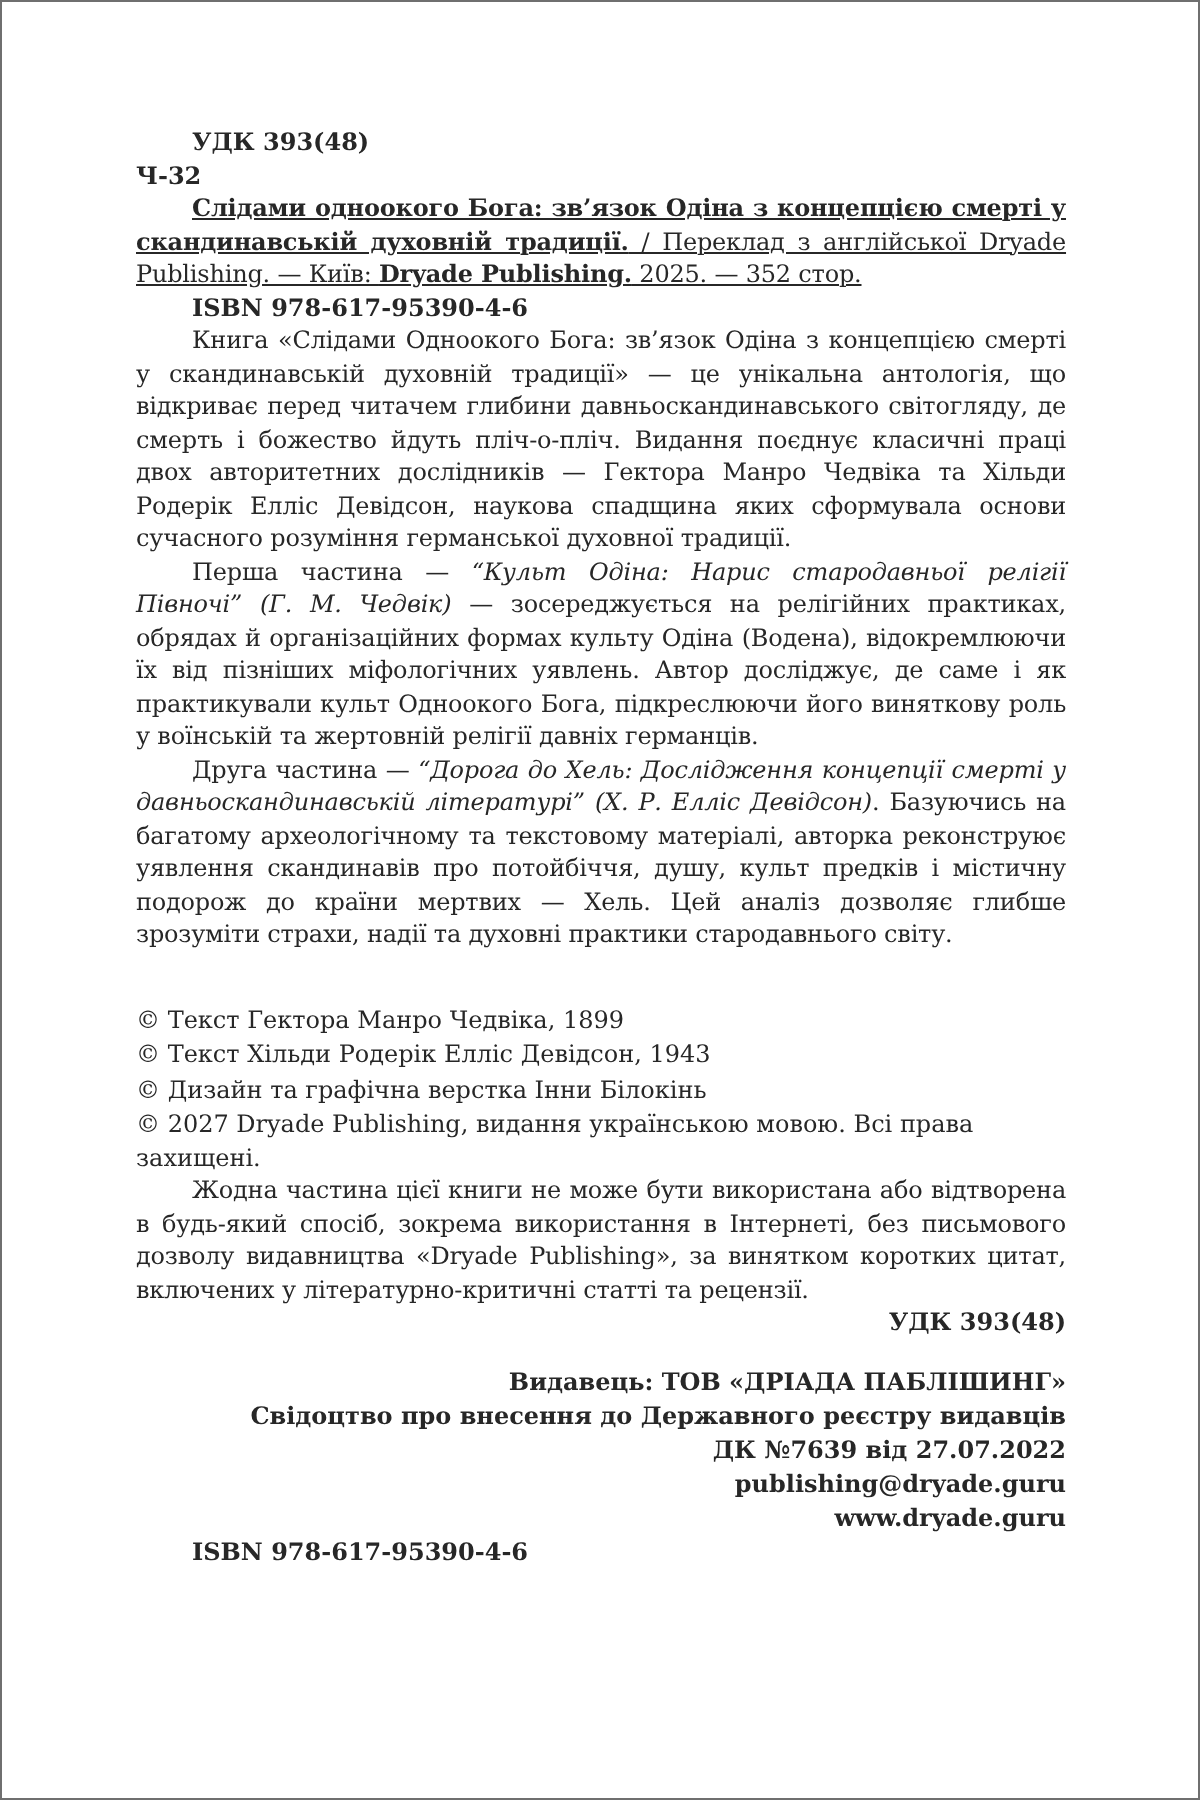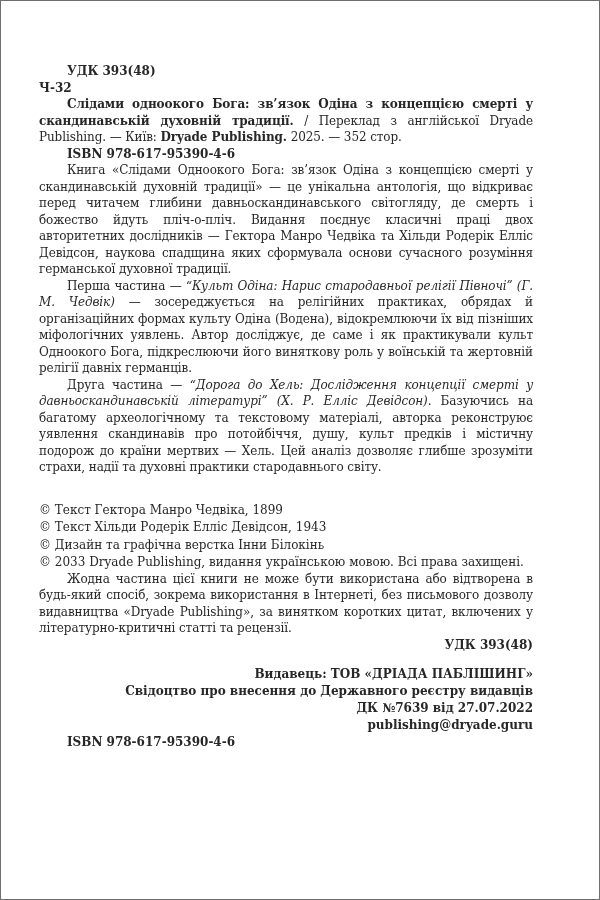--- a/index.html
+++ b/index.html
@@ -7,42 +7,42 @@
     padding: 0;
     background: #ffffff;
   }
   .page {
     position: relative;
     width: 600px;
     height: 900px;
     box-sizing: border-box;
     background: #ffffff;
     border: 1px solid #6f6f6f;
-    padding: 62px 66px 0 38px;
+    padding: 62px 66px 0 67px;
     font-family: "DejaVu Serif", "Liberation Serif", serif;
     font-size: 12px;
     line-height: 16.5px;
     color: #272727;
     overflow: hidden;
   }
   .page p {
     margin: 0;
   }
   .b { font-weight: bold; }
   .i { font-style: italic; }
   .indent { text-indent: 28px; }
   .just {
     text-align: justify;
     letter-spacing: -0.1px;
   }
   .right { text-align: right; }
 
   .udc-top        { margin-top: 0; }
   .author-sign    { margin-top: 0; }
-  .bib            { margin-top: 5px; }
+  .bib            { margin-top: 5px; text-decoration: underline; }
   .isbn-top       { margin-top: 12px; }
   .annotation     { margin-top: 17px; }
   .part           { margin-top: 12px; }
   .copyright-list { margin-top: 26px; line-height: 17.5px; }
   .rights-line    { margin-top: 13px; }
   .repro-notice   { margin-top: 16px; }
   .udc-bottom     { margin-top: 15px; }
   .publisher-block{ margin-top: 13px; line-height: 17px; font-weight: bold; }
   .isbn-bottom    { margin-top: 2px; }
 </style>
@@ -64,28 +64,29 @@
   <p class="part just indent"><span>Перша частина — </span><span class="i">“Культ Одіна: Нарис стародавньої релігії Півночі” (Г. М. Чедвік)</span><span> — зосереджується на релігійних практиках, обрядах й організаційних формах культу Одіна (Водена), відокремлюючи їх від пізніших міфологічних уявлень. Автор досліджує, де саме і як практикували культ Одноокого Бога, підкреслюючи його виняткову роль у воїнській та жертовній релігії давніх германців.</span></p>
 
   <p class="part just indent"><span>Друга частина — </span><span class="i">“Дорога до Хель: Дослідження концепції смерті у давньоскандинавській літературі” (Х. Р. Елліс Девідсон)</span><span>. Базуючись на багатому археологічному та текстовому матеріалі, авторка реконструює уявлення скандинавів про потойбіччя, душу, культ предків і містичну подорож до країни мертвих — Хель. Цей аналіз дозволяє глибше зрозуміти страхи, надії та духовні практики стародавнього світу.</span></p>
 
   <div class="copyright-list">
     <p>© Текст Гектора Манро Чедвіка, 1899</p>
     <p>© Текст Хільди Родерік Елліс Девідсон, 1943</p>
     <p>© Дизайн та графічна верстка Інни Білокінь</p>
   </div>
 
-  <p class="rights-line">© 2033 Dryade Publishing, видання українською мовою. Всі права захищені.</p>
+  <p class="rights-line">© 2027 Dryade Publishing, видання українською мовою. Всі права захищені.</p>
 
   <p class="repro-notice just indent">Жодна частина цієї книги не може бути використана або відтворена в будь-який спосіб, зокрема використання в Інтернеті, без письмового дозволу видавництва «Dryade Publishing», за винятком коротких цитат, включених у літературно-критичні статті та рецензії.</p>
 
   <p class="udc-bottom b right">УДК 393(48)</p>
 
   <div class="publisher-block right">
     <p>Видавець: ТОВ «ДРІАДА ПАБЛІШИНГ»</p>
     <p>Свідоцтво про внесення до Державного реєстру видавців</p>
     <p>ДК №7639 від 27.07.2022</p>
     <p>publishing@dryade.guru</p>
+    <p>www.dryade.guru</p>
   </div>
 
   <p class="isbn-bottom b indent">ISBN 978-617-95390-4-6</p>
 
 </div>
 
 </body></html>

